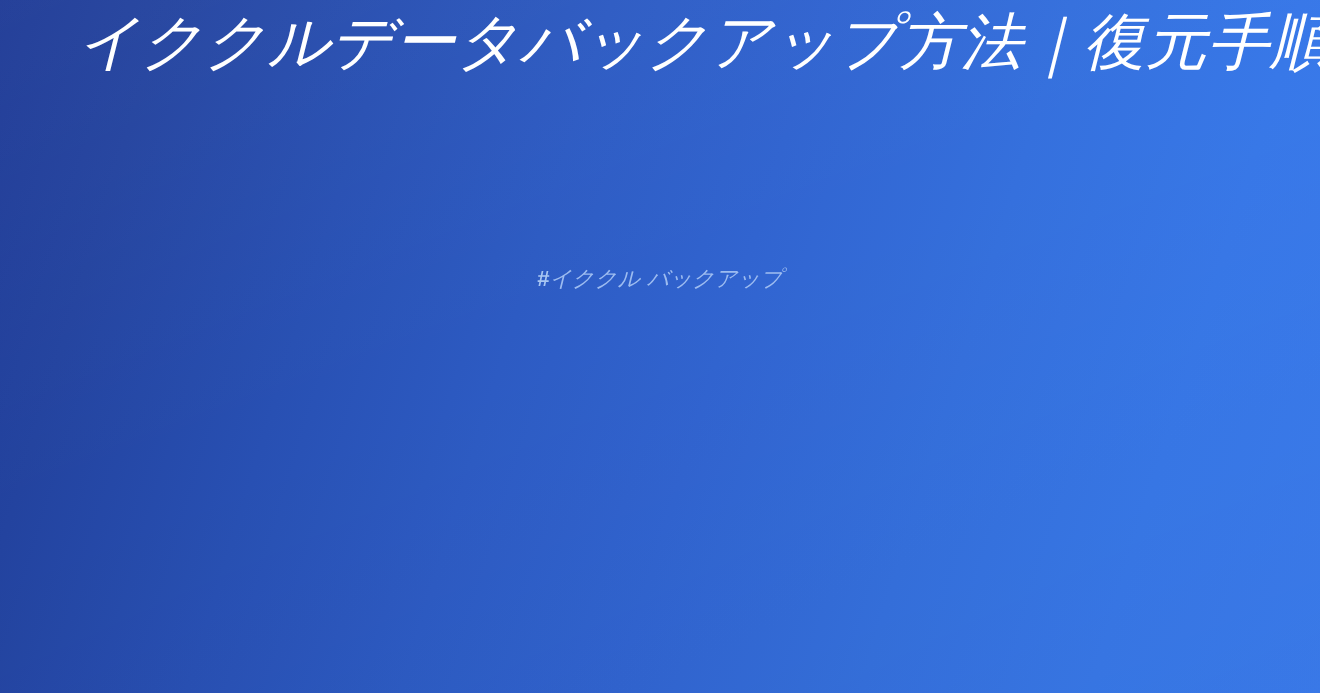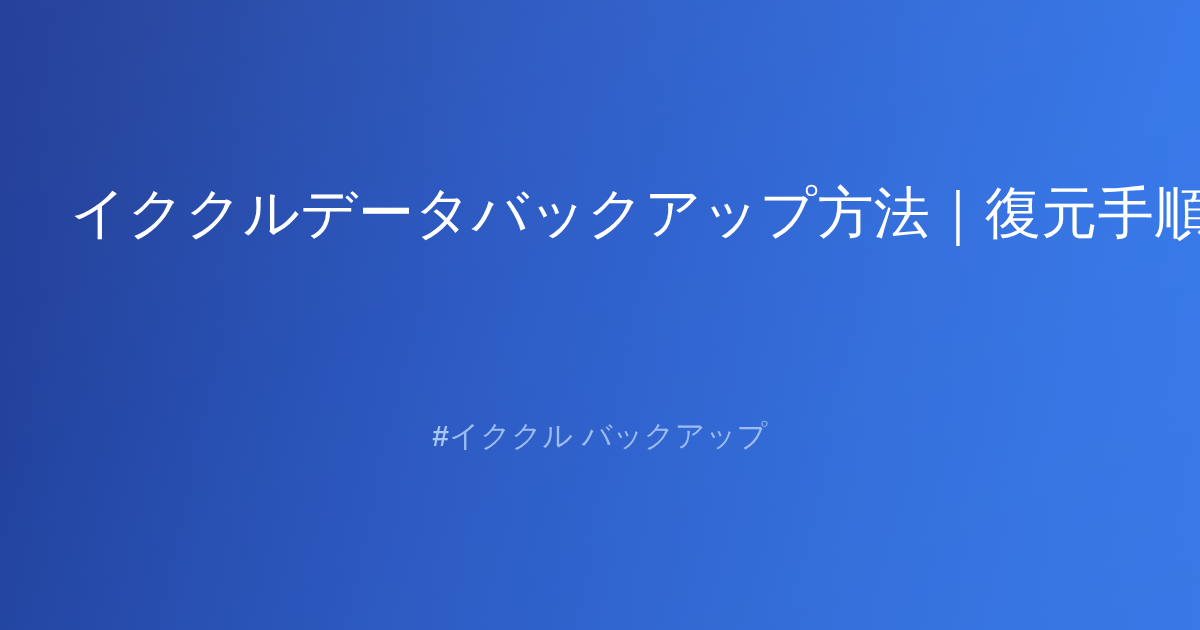--- a/index.html
+++ b/index.html
@@ -17,32 +17,32 @@
   }
 
   .og-card {
     position: relative;
     width: 1200px;
     height: 630px;
     box-sizing: border-box;
     display: flex;
     flex-direction: column;
     align-items: center;
-    justify-content: center;
     overflow: hidden;
     
     background-image: linear-gradient(107deg,
         #1e3a96 0%,
         #23439f 11%,
         #2850b3 26%,
         #2d5bc3 40%,
         #3164d0 54%,
         #3570dd 70%,
         #3878e8 85%,
         #3b7cee 100%);
+    font-style: italic;
   }
 
   
   .og-card::after {
     content: "";
     position: absolute;
     inset: 0;
     pointer-events: none;
     background-image: linear-gradient(160deg,
         rgba(255, 255, 255, 0.035) 0%,
@@ -77,21 +77,21 @@
   }
 
   .spacer {
     height: 166px;
   }
 
   .og-tag {
     margin: 0;
     color: #9dbcf0;
     font-family: "Liberation Sans", "DejaVu Sans", sans-serif;
-    font-size: 30px;
+    font-size: 20px;
     font-weight: 400;
     line-height: 1.3;
     letter-spacing: 0.01em;
     text-align: center;
     white-space: nowrap;
   }
 
   .og-tag .hash {
     font-weight: 700;
     color: #a8c6f2;

